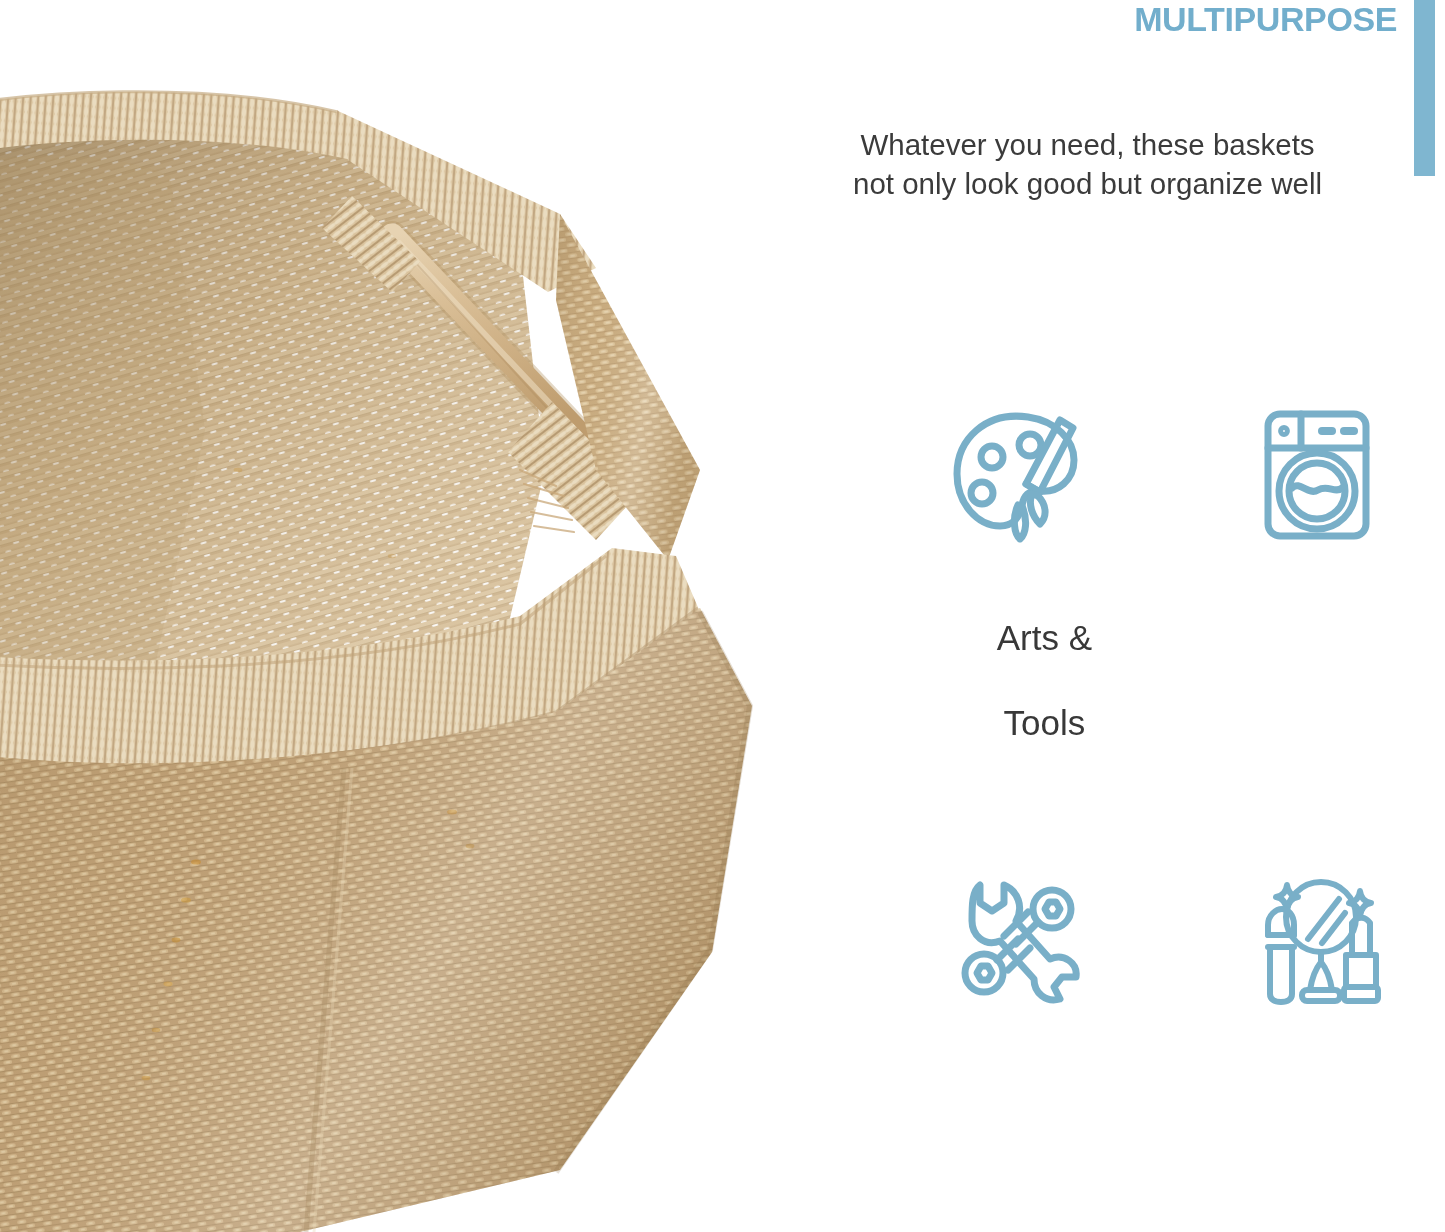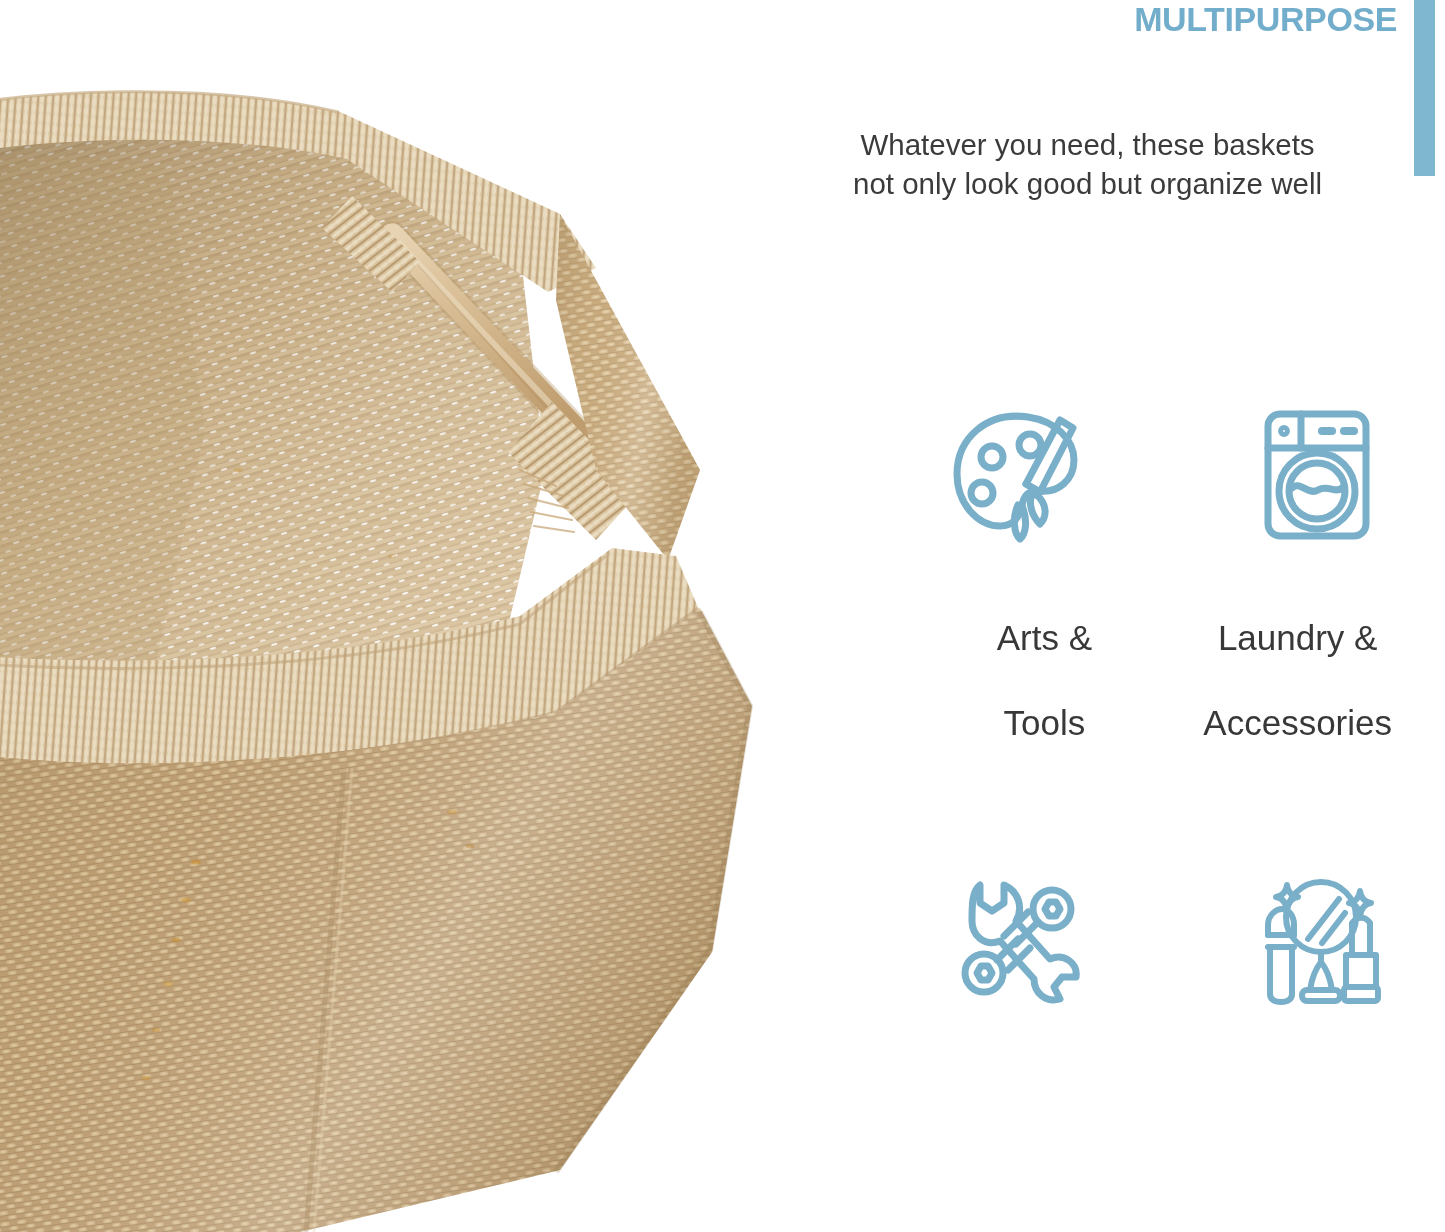--- a/index.html
+++ b/index.html
@@ -378,24 +378,20 @@
 
             <circle cx="75" cy="91" r="38"></circle>
 
             <circle cx="75" cy="91" r="28"></circle>
 
             <path d="M 50 88
                      C 58 80, 66 96, 76 90
                      C 86 84, 93 94, 100 88"></path>
           </svg>
         </div>
-        <div class="cell-label">
-          <span>Laundry &amp;</span><br>
-          <span>Accessories</span>
-        </div>
       </div>
 
       <div class="cell">
         <div class="icon-box">
           <svg width="150" height="150" viewBox="0 0 150 150" fill="none" stroke="#79AFC8" stroke-width="7" stroke-linecap="round" stroke-linejoin="round">
 
             <path d="M 38 22
                      L 38 40
                      L 50 48
                      L 62 40

